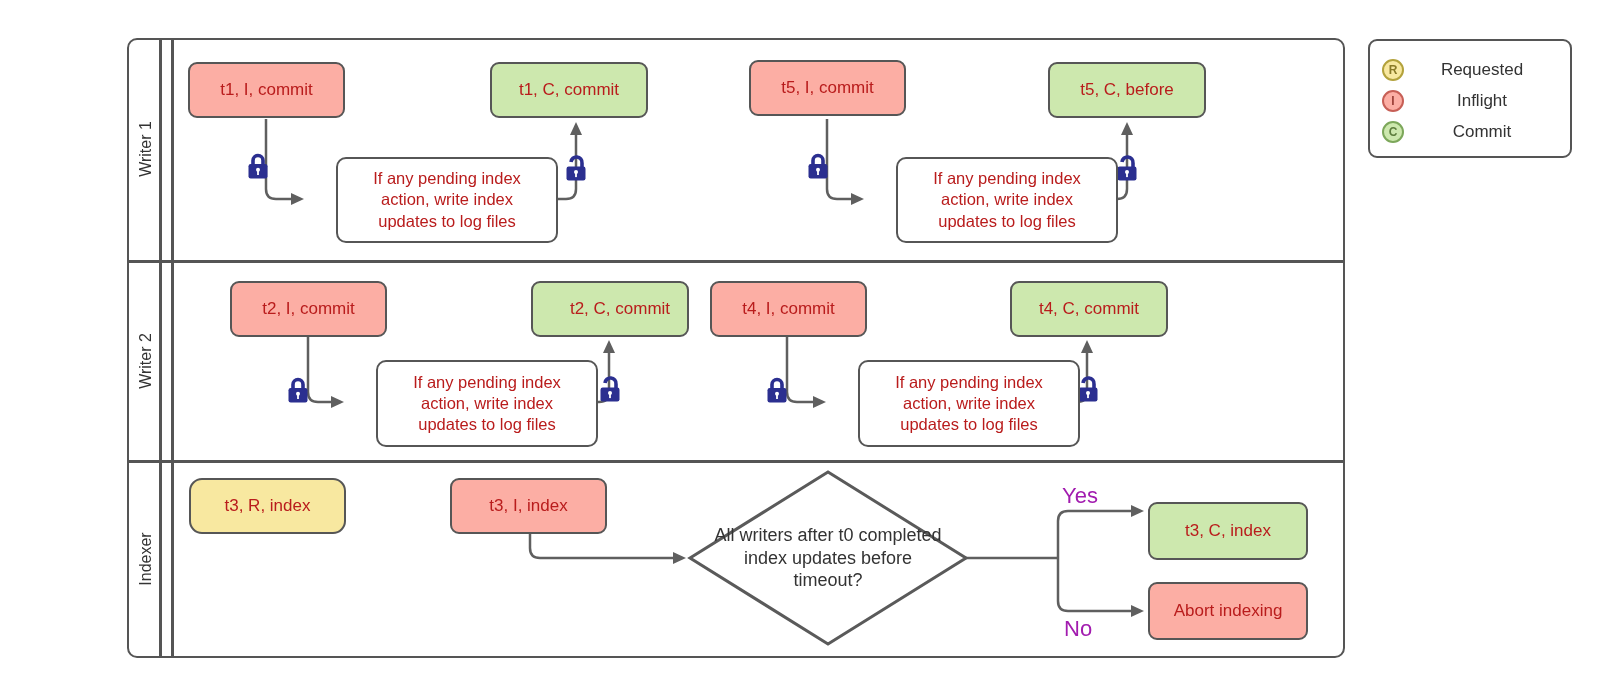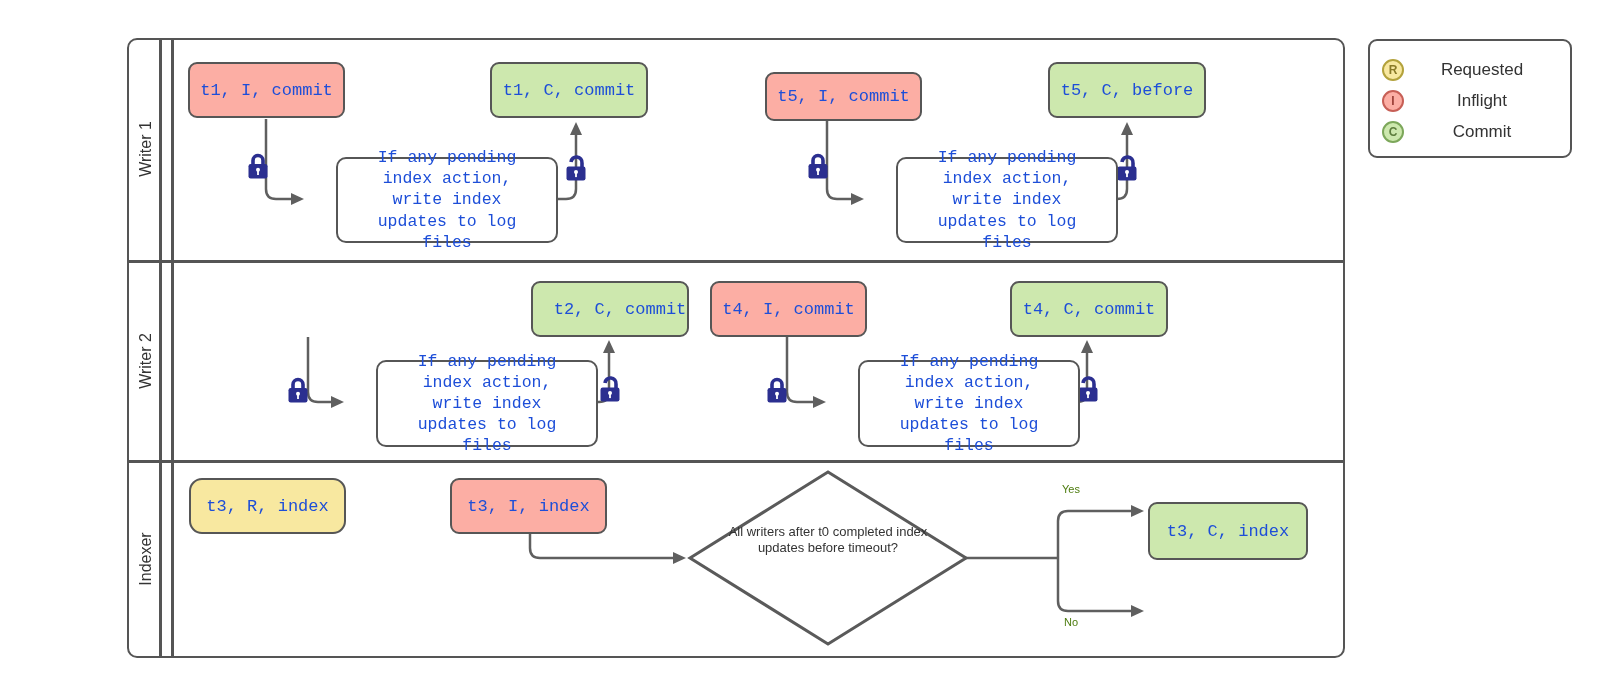--- a/index.html
+++ b/index.html
@@ -7,29 +7,29 @@
           font-family:"Liberation Sans",sans-serif;color:#333;overflow:hidden;}
   .overlay{position:absolute;left:0;top:0;width:1609px;height:700px;pointer-events:none;}
   .pool-frame{position:absolute;left:127px;top:38px;width:1218px;height:620px;
               border:2.5px solid #555;border-radius:10px;box-sizing:border-box;background:transparent;}
   .lane-divider{position:absolute;left:127px;width:1218px;height:2.5px;background:#555;}
   .label-sep{position:absolute;top:38px;height:620px;width:2.5px;background:#555;}
   .lane-label{position:absolute;width:150px;height:22px;line-height:22px;text-align:center;
               font-size:16px;color:#333;transform:rotate(-90deg);}
   .node{position:absolute;box-sizing:border-box;border:2.5px solid #565656;border-radius:9px;
         display:flex;align-items:center;justify-content:center;text-align:center;
-        font-size:17px;color:#1d4ed8;background:#fff;font-family:Liberation Mono, monospace;}
+        font-size:17px;color:#b91c1c;background:#fff;}
   .pink{background:#fcaea4;}
   .green{background:#cde8ae;}
   .yellow{background:#f8e8a0;}
   .process{border-radius:10px;font-size:16.5px;line-height:1.28;padding:0 16px;margin-left:28px;}
   .process span{display:block;max-width:186px;}
   .diamond-text{position:absolute;left:713px;top:524px;width:230px;text-align:center;
-                font-size:13px;line-height:1.26;color:#333;}
-  .branch-label{position:absolute;font-size:11px;color:#4d7c0f;}
+                font-size:18px;line-height:1.26;color:#333;}
+  .branch-label{position:absolute;font-size:22px;color:#a21caf;}
   .legend{position:absolute;left:1368px;top:39px;width:204px;height:119px;box-sizing:border-box;
           border:2.5px solid #555;border-radius:9px;background:#fff;padding:13px 10px 0 12px;}
   .legend-row{display:flex;align-items:center;height:31px;}
   .legend-circle{width:22px;height:22px;border-radius:50%;box-sizing:border-box;border:2px solid;
                  display:flex;align-items:center;justify-content:center;
                  font-size:12px;font-weight:bold;flex:0 0 22px;}
   .legend-label{flex:1;text-align:center;font-size:17px;color:#333;}
 </style>
 </head>
 <body>
@@ -90,42 +90,44 @@
 
   <div class="lane-label" style="left:71px;top:138px;">Writer 1</div>
   <div class="lane-label" style="left:71px;top:350px;">Writer 2</div>
   <div class="lane-label" style="left:71px;top:548px;">Indexer</div>
 
   <div class="node pink" style="left:188px;top:62px;width:157px;height:56px;">t1, I, commit</div>
   <div class="node process" style="left:308px;top:157px;width:222px;height:86px;">
       <span>If any pending index action, write index updates to log files</span>
     </div>
   <div class="node green" style="left:490px;top:62px;width:158px;height:56px;">t1, C, commit</div>
-  <div class="node pink" style="left:749px;top:72px;width:157px;height:49px;margin-left:16px;">t5, I, commit</div>
+  <div class="node pink" style="left:749px;top:60px;width:157px;height:56px;">t5, I, commit</div>
   <div class="node process" style="left:868px;top:157px;width:222px;height:86px;">
       <span>If any pending index action, write index updates to log files</span>
     </div>
   <div class="node green" style="left:1048px;top:62px;width:158px;height:56px;">t5, C, before</div>
 
+  <div class="node pink" style="left:230px;top:281px;width:157px;height:56px;">t2, I, commit</div>
   <div class="node process" style="left:348px;top:360px;width:222px;height:87px;">
       <span>If any pending index action, write index updates to log files</span>
     </div>
   <div class="node green" style="left:531px;top:281px;width:158px;height:56px;padding-left:20px;">t2, C, commit</div>
   <div class="node pink" style="left:710px;top:281px;width:157px;height:56px;">t4, I, commit</div>
   <div class="node process" style="left:830px;top:360px;width:222px;height:87px;">
       <span>If any pending index action, write index updates to log files</span>
     </div>
   <div class="node green" style="left:1010px;top:281px;width:158px;height:56px;">t4, C, commit</div>
 
   <div class="node yellow" style="left:189px;top:478px;width:157px;height:56px;border-radius:13px;">t3, R, index</div>
   <div class="node pink" style="left:450px;top:478px;width:157px;height:56px;">t3, I, index</div>
   <div class="diamond-text">All writers after t0 completed index updates before timeout?</div>
   <div class="branch-label" style="left:1062px;top:483px;width:50px;">Yes</div>
   <div class="branch-label" style="left:1064px;top:616px;width:50px;">No</div>
   <div class="node green" style="left:1148px;top:482px;width:160px;height:58px;margin-top:20px;">t3, C, index</div>
+  <div class="node pink" style="left:1148px;top:582px;width:160px;height:58px;">Abort indexing</div>
 
   <div class="legend">
     <div class="legend-row">
       <div class="legend-circle" style="background:#f8e8a0;border-color:#b3a23c;color:#8a7a28;">R</div>
       <div class="legend-label">Requested</div>
     </div>
     <div class="legend-row">
       <div class="legend-circle" style="background:#fcaea4;border-color:#c75f56;color:#9c4038;">I</div>
       <div class="legend-label">Inflight</div>
     </div>

